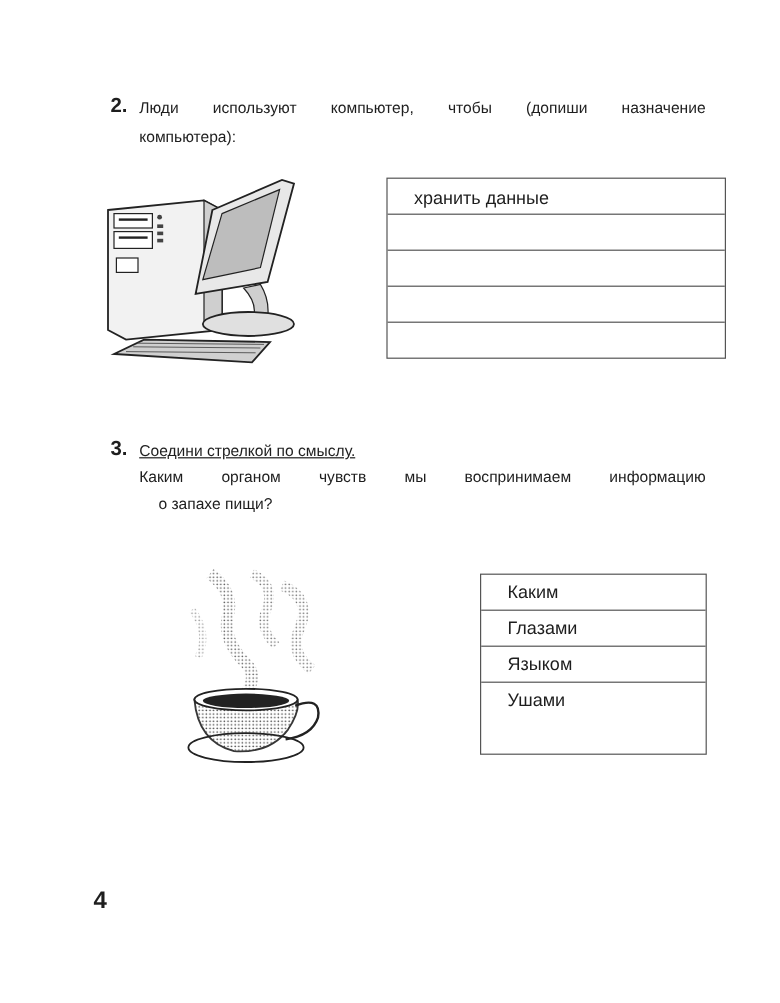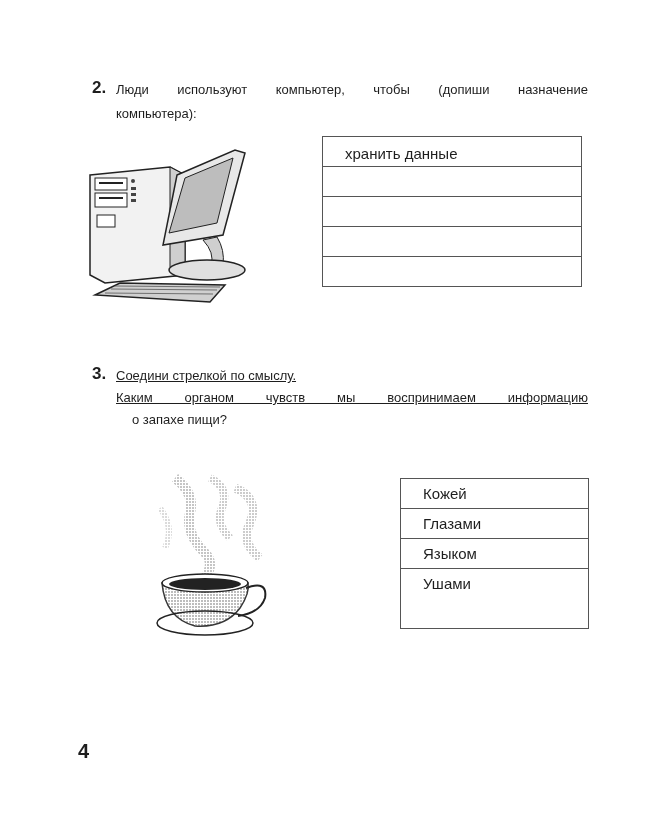--- a/index.html
+++ b/index.html
@@ -43,31 +43,31 @@
   <ellipse cx="122" cy="125" rx="38" ry="10" fill="#e0e0e0" stroke="#222" stroke-width="1.5"></ellipse>
 
   <polygon points="10,150 35,138 140,140 125,157" fill="#d0d0d0" stroke="#222" stroke-width="1.5"></polygon>
   <g stroke="#555" stroke-width="0.8">
     <line x1="20" y1="148" x2="128" y2="149"></line>
     <line x1="26" y1="144" x2="132" y2="145"></line>
     <line x1="30" y1="141" x2="135" y2="142"></line>
   </g>
 </svg>
 
-<div class="answer-table" style="left:322px; top:136px; width:260px; height:151px;">
+<div class="answer-table" style="left:322px; top:148px; width:283px; height:151px;">
   <div class="row" style="height:30px; padding:8px 0 0 22px;"><span>хранить  данные</span></div>
   <div class="row" style="height:30px;"></div>
   <div class="row" style="height:30px;"></div>
   <div class="row" style="height:30px;"></div>
   <div class="row" style="height:28px;"></div>
 </div>
 
 <div class="task-num" style="left:92px; top:364px;">3.</div>
 <div class="text" style="left:116px; top:364px;text-decoration:underline;">Соедини стрелкой по смыслу.</div>
-<div class="text justify" style="left:116px; top:386px; width:472px;text-decoration:underline;">Каким органом чувств мы воспринимаем информацию</div>
+<div class="text justify" style="left:116px; top:386px; width:472px;">Каким органом чувств мы воспринимаем информацию</div>
 <div class="text" style="left:132px; top:408px;">о запахе пищи?</div>
 
 <svg style="left:150px; top:468px;" width="130" height="180" viewBox="0 0 130 180">
   <defs>
     <pattern id="dots" width="3" height="3" patternUnits="userSpaceOnUse">
       <circle cx="1" cy="1" r="0.7" fill="#333"></circle>
     </pattern>
   </defs>
 
   <path d="M25,10 Q45,25 40,45 Q35,65 55,85 Q65,95 55,110" fill="none" stroke="url(#dots)" stroke-width="10" opacity="0.8"></path>
@@ -77,19 +77,19 @@
 
   <ellipse cx="55" cy="155" rx="48" ry="12" fill="#fff" stroke="#222" stroke-width="1.5"></ellipse>
 
   <path d="M12,115 Q15,150 45,158 Q75,160 90,140 Q100,125 98,115 Z" fill="url(#dots)" stroke="#222" stroke-width="1.5" opacity="0.9"></path>
   <ellipse cx="55" cy="115" rx="43" ry="9" fill="#fff" stroke="#222" stroke-width="1.5"></ellipse>
   <ellipse cx="55" cy="116" rx="36" ry="6" fill="#222"></ellipse>
   <path d="M96,120 Q118,112 115,130 Q110,145 88,148" fill="none" stroke="#222" stroke-width="2"></path>
 </svg>
 
 <div class="answer-table" style="left:400px; top:478px; width:189px; height:151px;">
-  <div class="row" style="height:30px; padding:6px 0 0 22px;"><span>Кожей</span></div>
+  <div class="row" style="height:30px; padding:6px 0 0 22px;"><span>Каким</span></div>
   <div class="row" style="height:30px; padding:6px 0 0 22px;"><span>Глазами</span></div>
   <div class="row" style="height:30px; padding:6px 0 0 22px;"><span>Языком</span></div>
   <div class="row" style="height:30px; padding:6px 0 0 22px;"><span>Ушами</span></div>
 </div>
 
 <div class="page-num" style="left:78px; top:740px;">4</div>
 
 </body></html>

